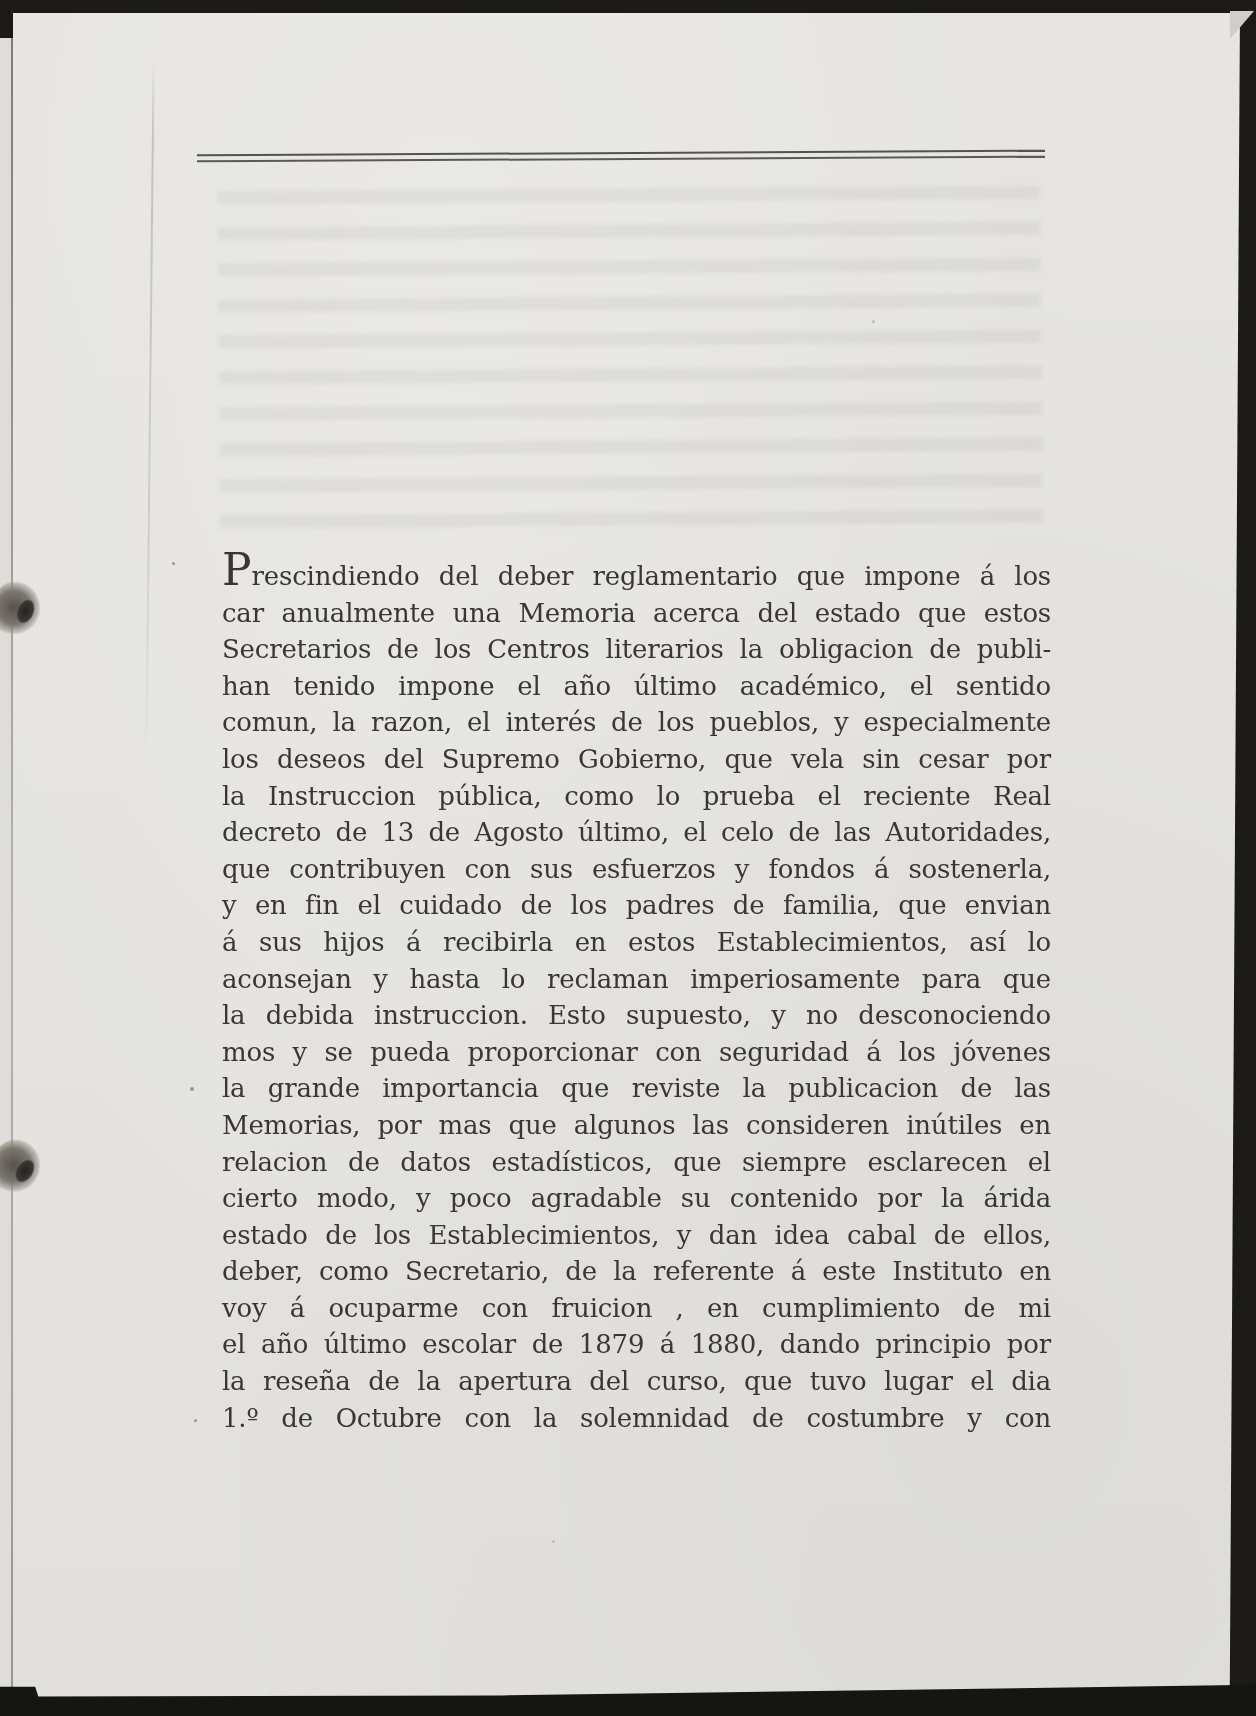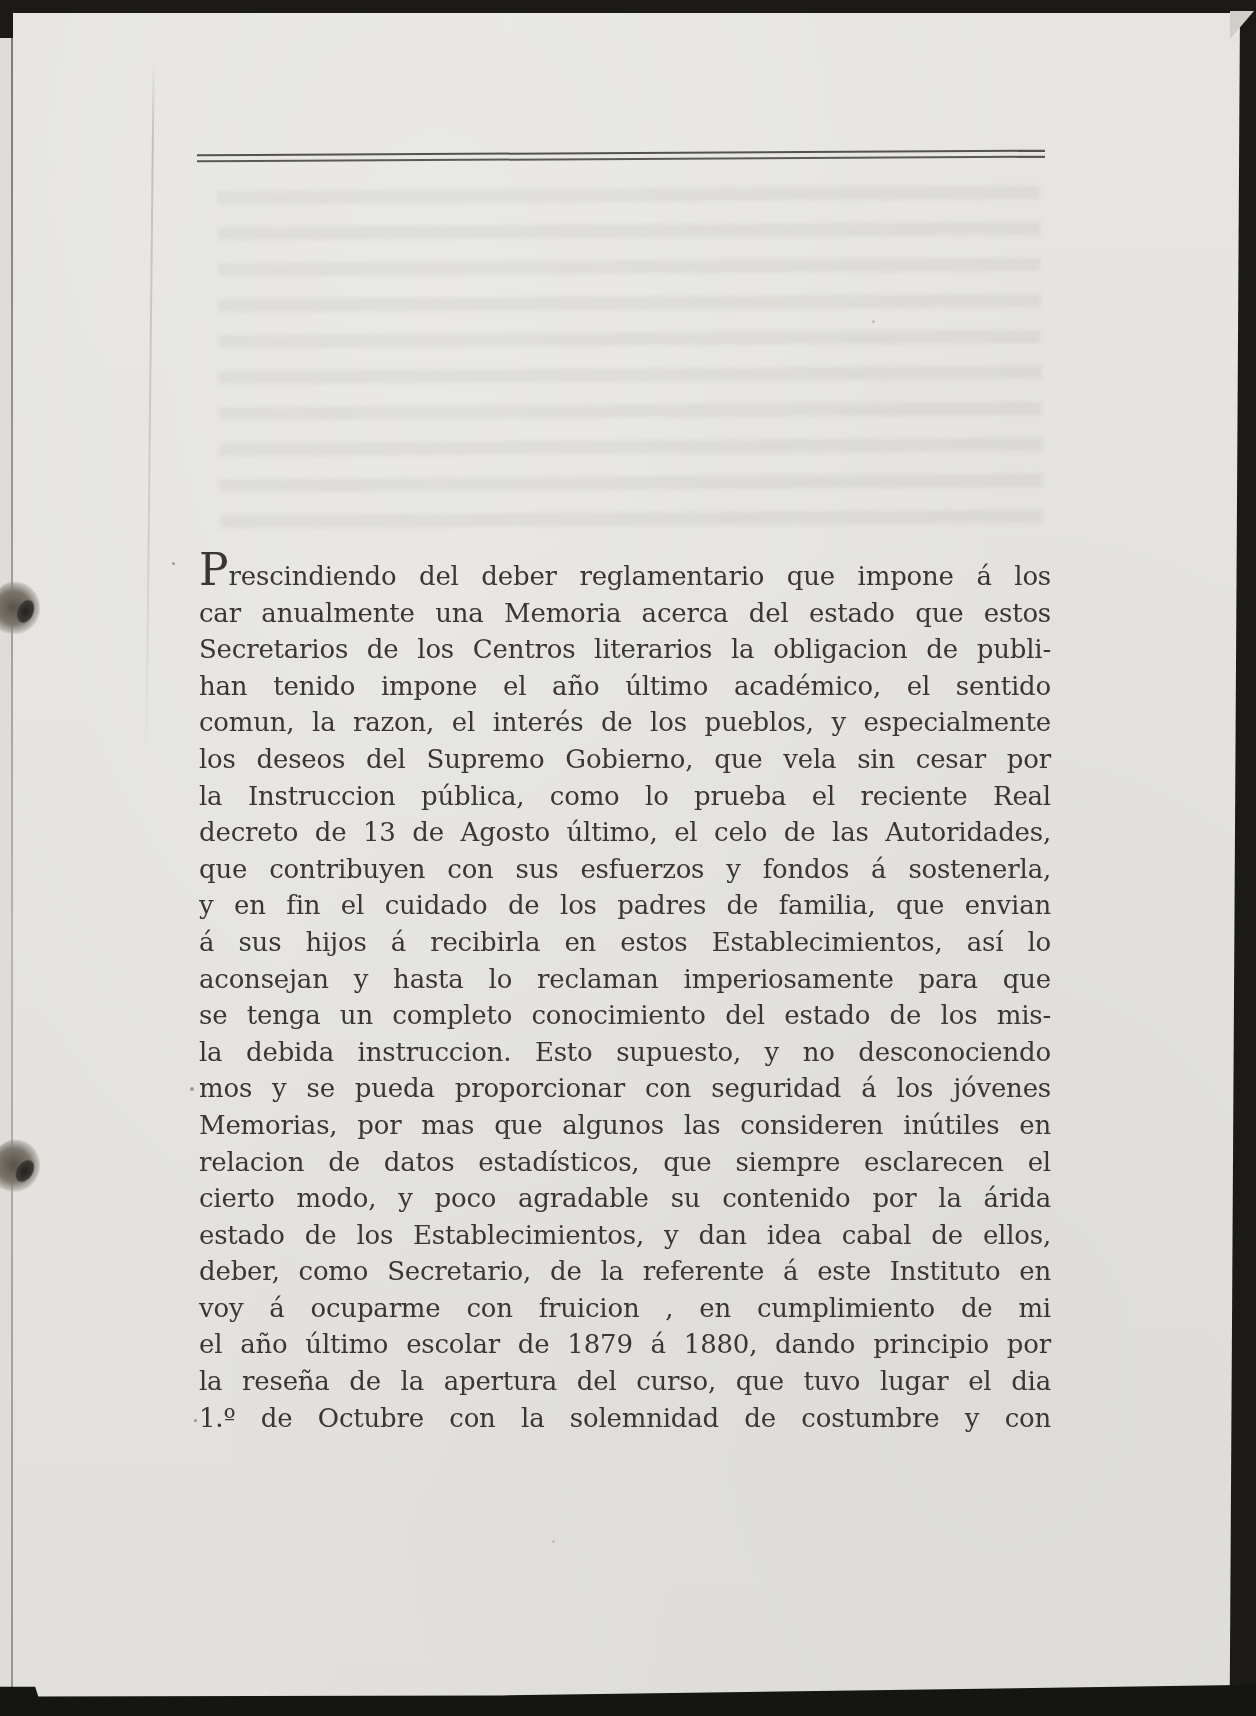--- a/index.html
+++ b/index.html
@@ -40,21 +40,21 @@
   .rule{position:absolute;left:197px;top:152px;width:848px;transform:rotate(-0.32deg);}
   .rule .ln1{height:2px;background:#53524d;margin-bottom:4px;}
   .rule .ln2{height:2px;background:#5a5954;}
   
   .ghost{position:absolute;left:218px;top:188px;width:824px;height:356px;
     background:repeating-linear-gradient(180deg,rgba(124,121,113,0.10) 0 14px,rgba(124,121,113,0) 14px 36px);
     filter:blur(2.2px);transform:rotate(-0.4deg);opacity:0.85;}
   
   .text-block{position:absolute;left:199px;top:558px;width:852px;color:#3a3732;}
   .textline{height:36.6px;line-height:36.6px;font-size:26px;letter-spacing:-0.2px;
-    text-align:justify;text-align-last:justify;}
+    text-align:justify;text-align-last:justify;margin-left:23px;}
   .initial{font-size:44px;line-height:0;letter-spacing:0;}
 </style>
 </head>
 <body>
 
 <div class="ghost"></div>
 <div class="crease"></div>
 
 <div class="rule">
   <div class="ln1"></div>
@@ -67,23 +67,23 @@
   <div class="textline">Secretarios de los Centros literarios la obligacion de publi-</div>
   <div class="textline">han tenido impone el año último académico, el sentido</div>
   <div class="textline">comun, la razon, el interés de los pueblos, y especialmente</div>
   <div class="textline">los deseos del Supremo Gobierno, que vela sin cesar por</div>
   <div class="textline">la Instruccion pública, como lo prueba el reciente Real</div>
   <div class="textline">decreto de 13 de Agosto último, el celo de las Autoridades,</div>
   <div class="textline">que contribuyen con sus esfuerzos y fondos á sostenerla,</div>
   <div class="textline">y en fin el cuidado de los padres de familia, que envian</div>
   <div class="textline">á sus hijos á recibirla en estos Establecimientos, así lo</div>
   <div class="textline">aconsejan y hasta lo reclaman imperiosamente para que</div>
-  <div class="textline">se tenga un completo conocimiento del estado de los mis-</div>
   <div class="textline">la debida instruccion. Esto supuesto, y no desconociendo</div>
   <div class="textline">mos y se pueda proporcionar con seguridad á los jóvenes</div>
+  <div class="textline">la grande importancia que reviste la publicacion de las</div>
   <div class="textline">Memorias, por mas que algunos las consideren inútiles en</div>
   <div class="textline">relacion de datos estadísticos, que siempre esclarecen el</div>
   <div class="textline">cierto modo, y poco agradable su contenido por la árida</div>
   <div class="textline">estado de los Establecimientos, y dan idea cabal de ellos,</div>
   <div class="textline">deber, como Secretario, de la referente á este Instituto en</div>
   <div class="textline">voy á ocuparme con fruicion , en cumplimiento de mi</div>
   <div class="textline">el año último escolar de 1879 á 1880, dando principio por</div>
   <div class="textline">la reseña de la apertura del curso, que tuvo lugar el dia</div>
   <div class="textline">1.º de Octubre con la solemnidad de costumbre y con</div>
 </div>

